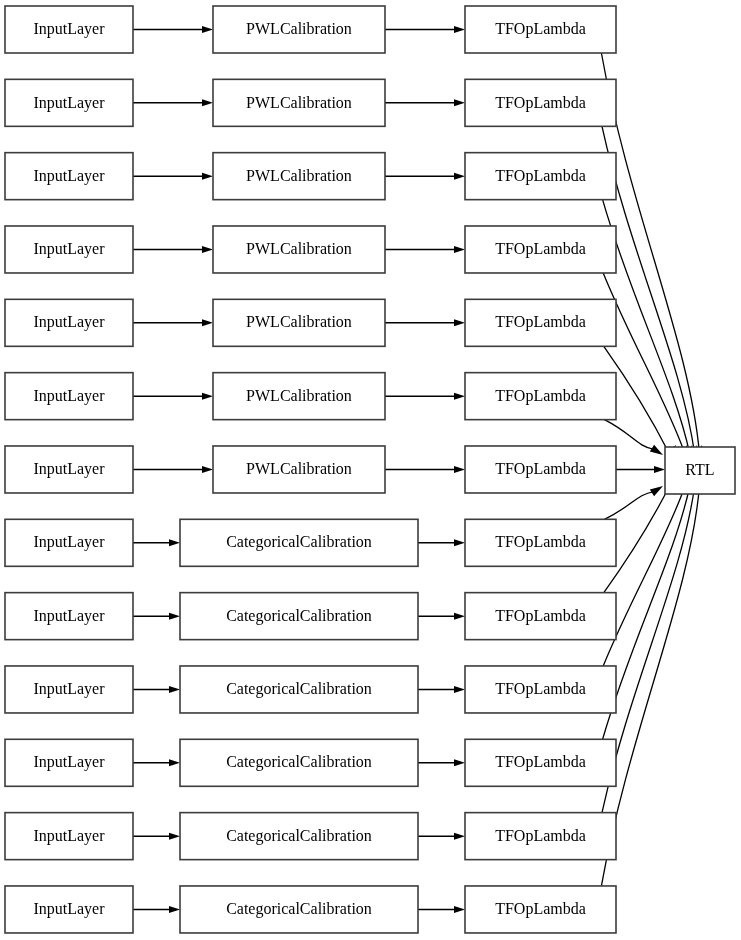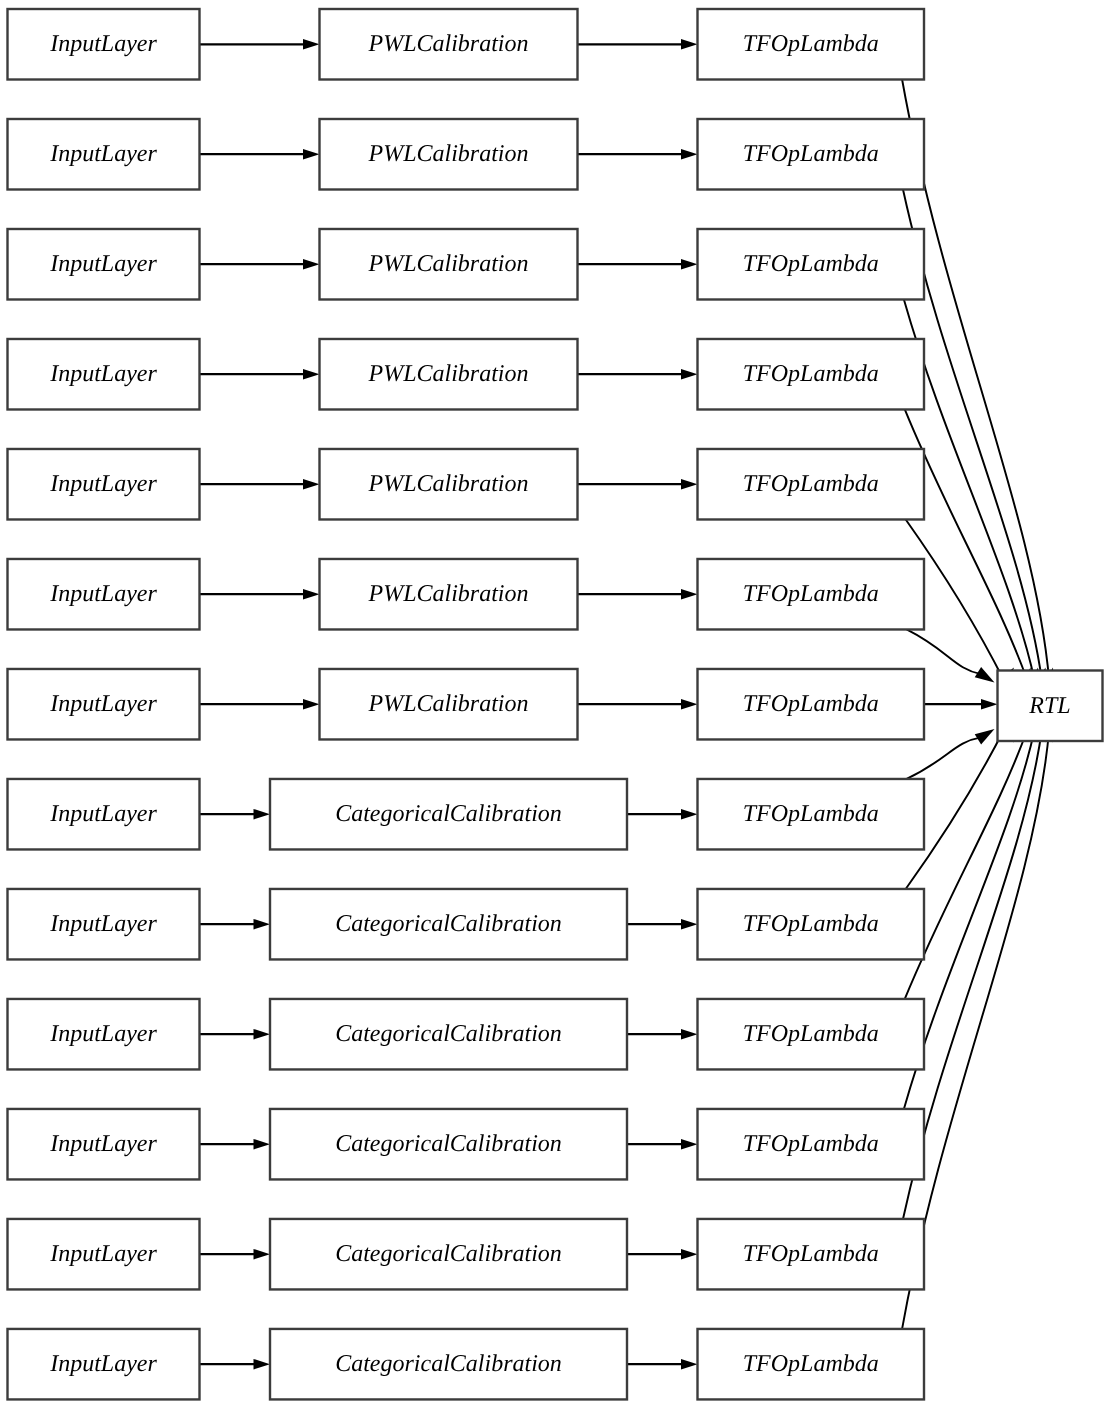--- a/index.html
+++ b/index.html
@@ -7,21 +7,20 @@
     padding: 0;
     background: #ffffff;
   }
   #canvas {
     position: relative;
     width: 741px;
     height: 940px;
     background: #ffffff;
     overflow: hidden;
     font-family: "Liberation Serif", "DejaVu Serif", serif;
-    font-style: italic;
   }
   #graph-svg {
     position: absolute;
     left: 0;
     top: 0;
     width: 741px;
     height: 940px;
   }
   .node-rect {
     fill: #ffffff;

